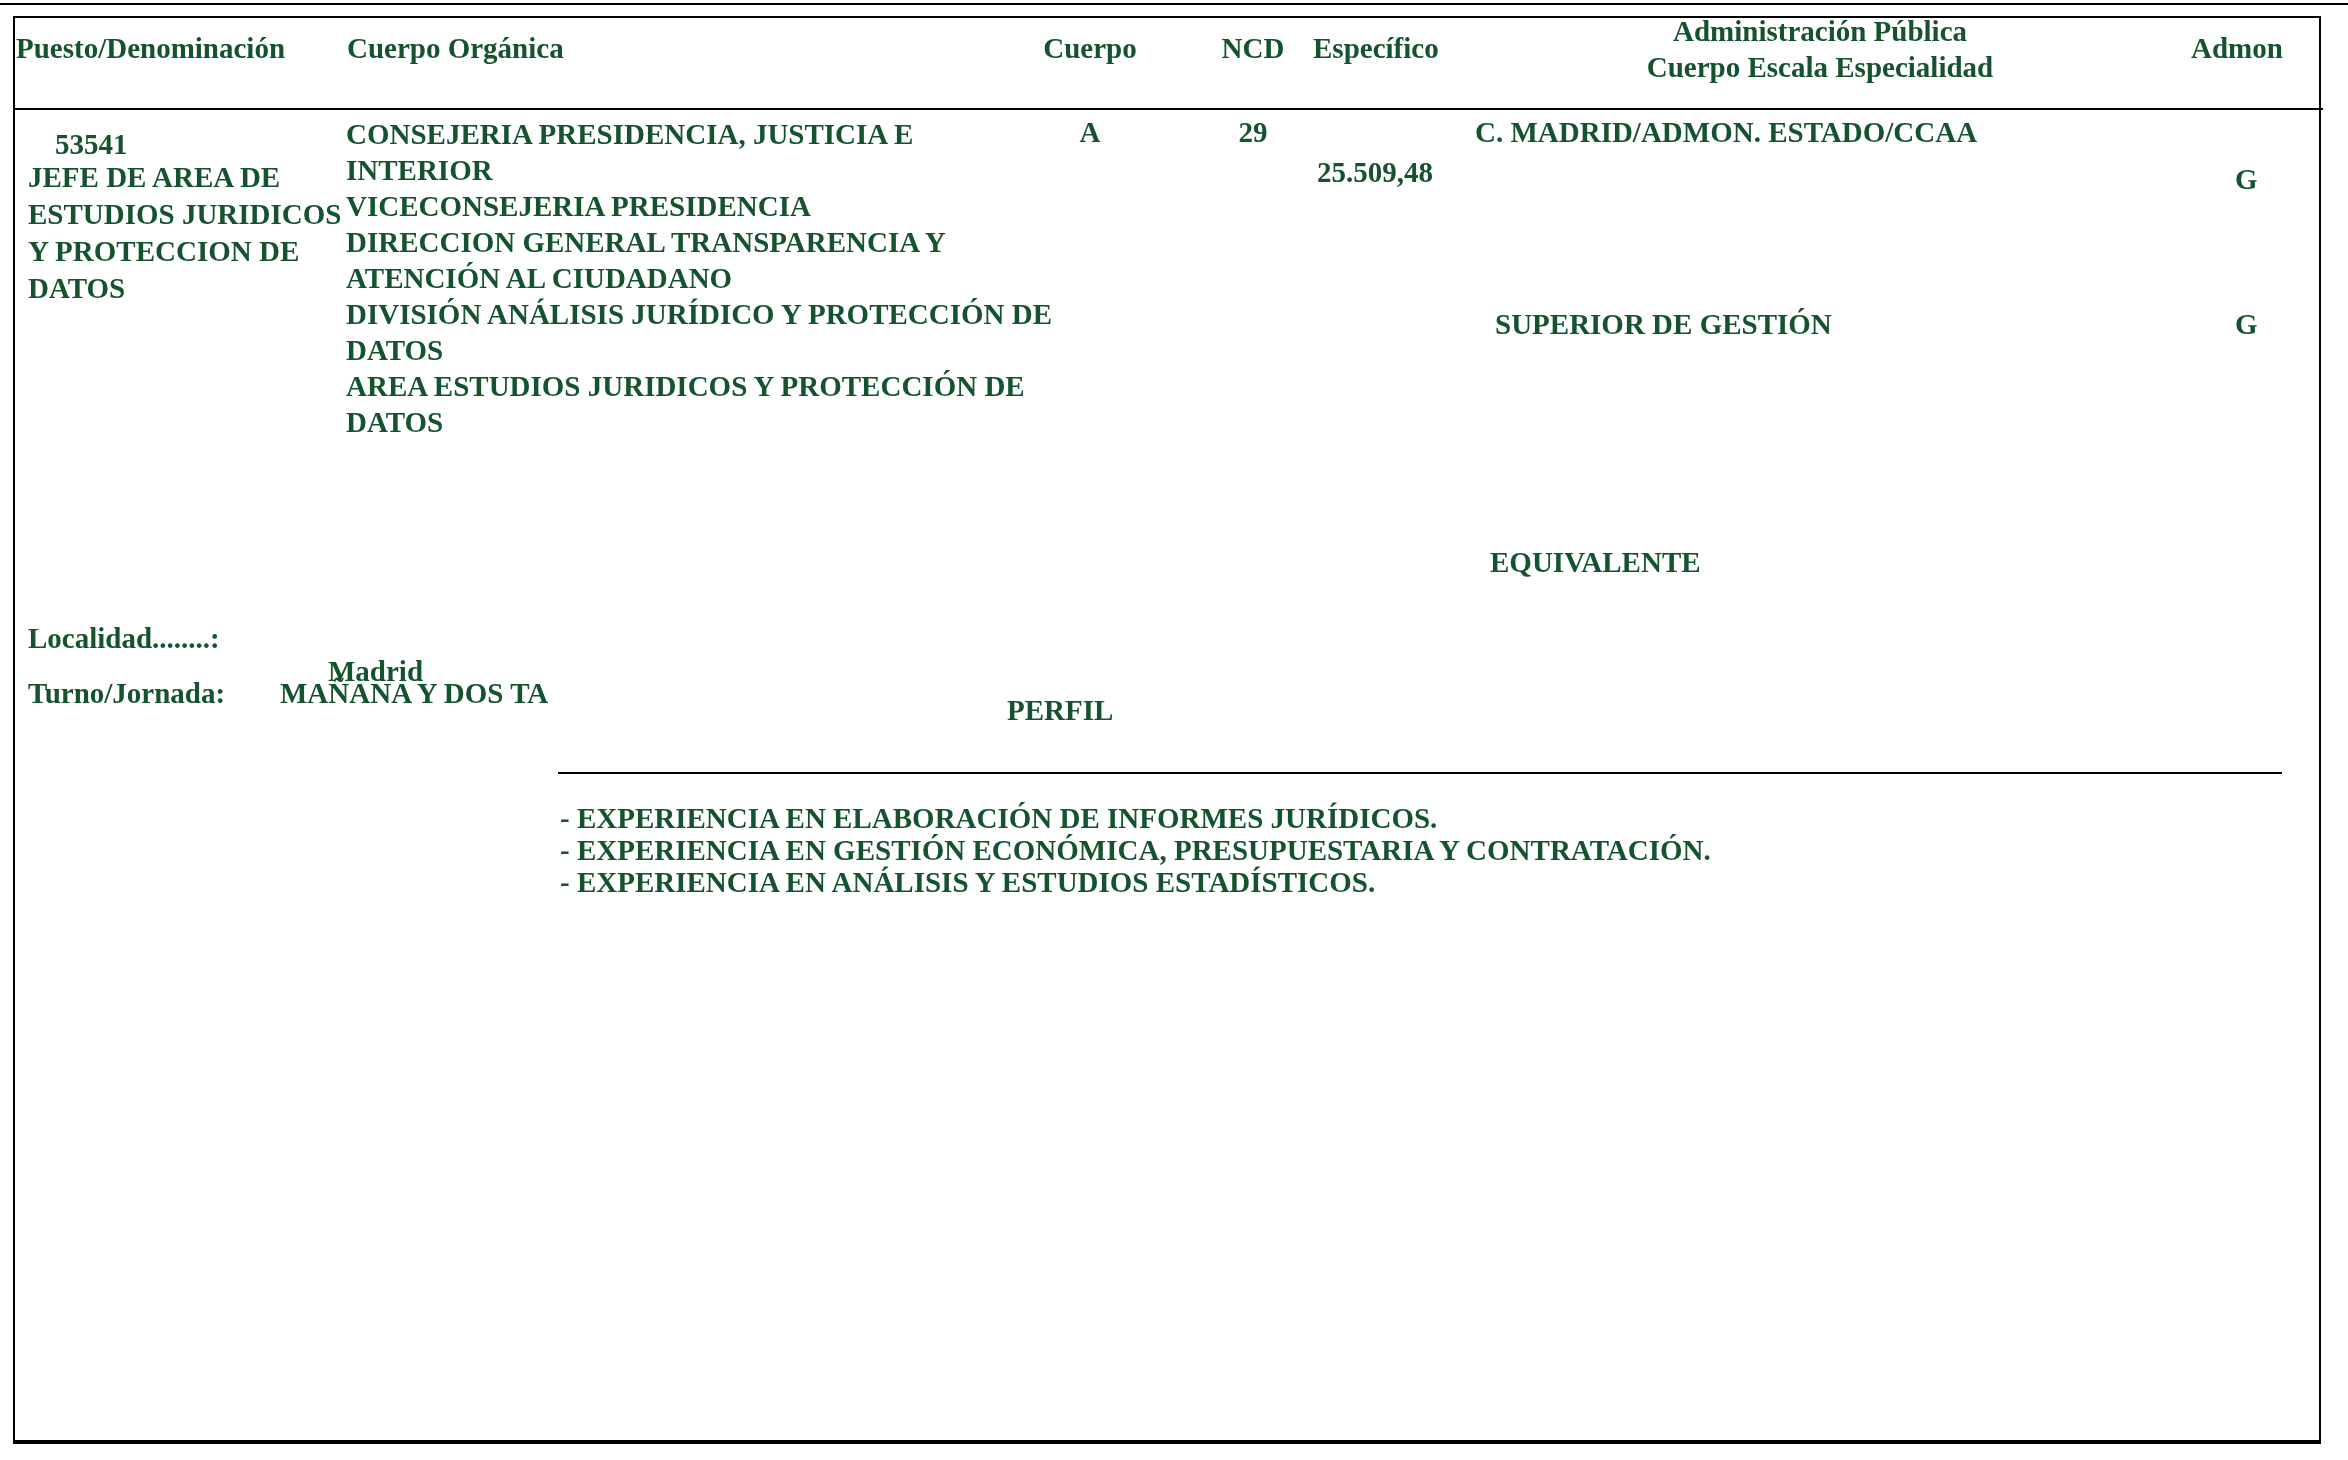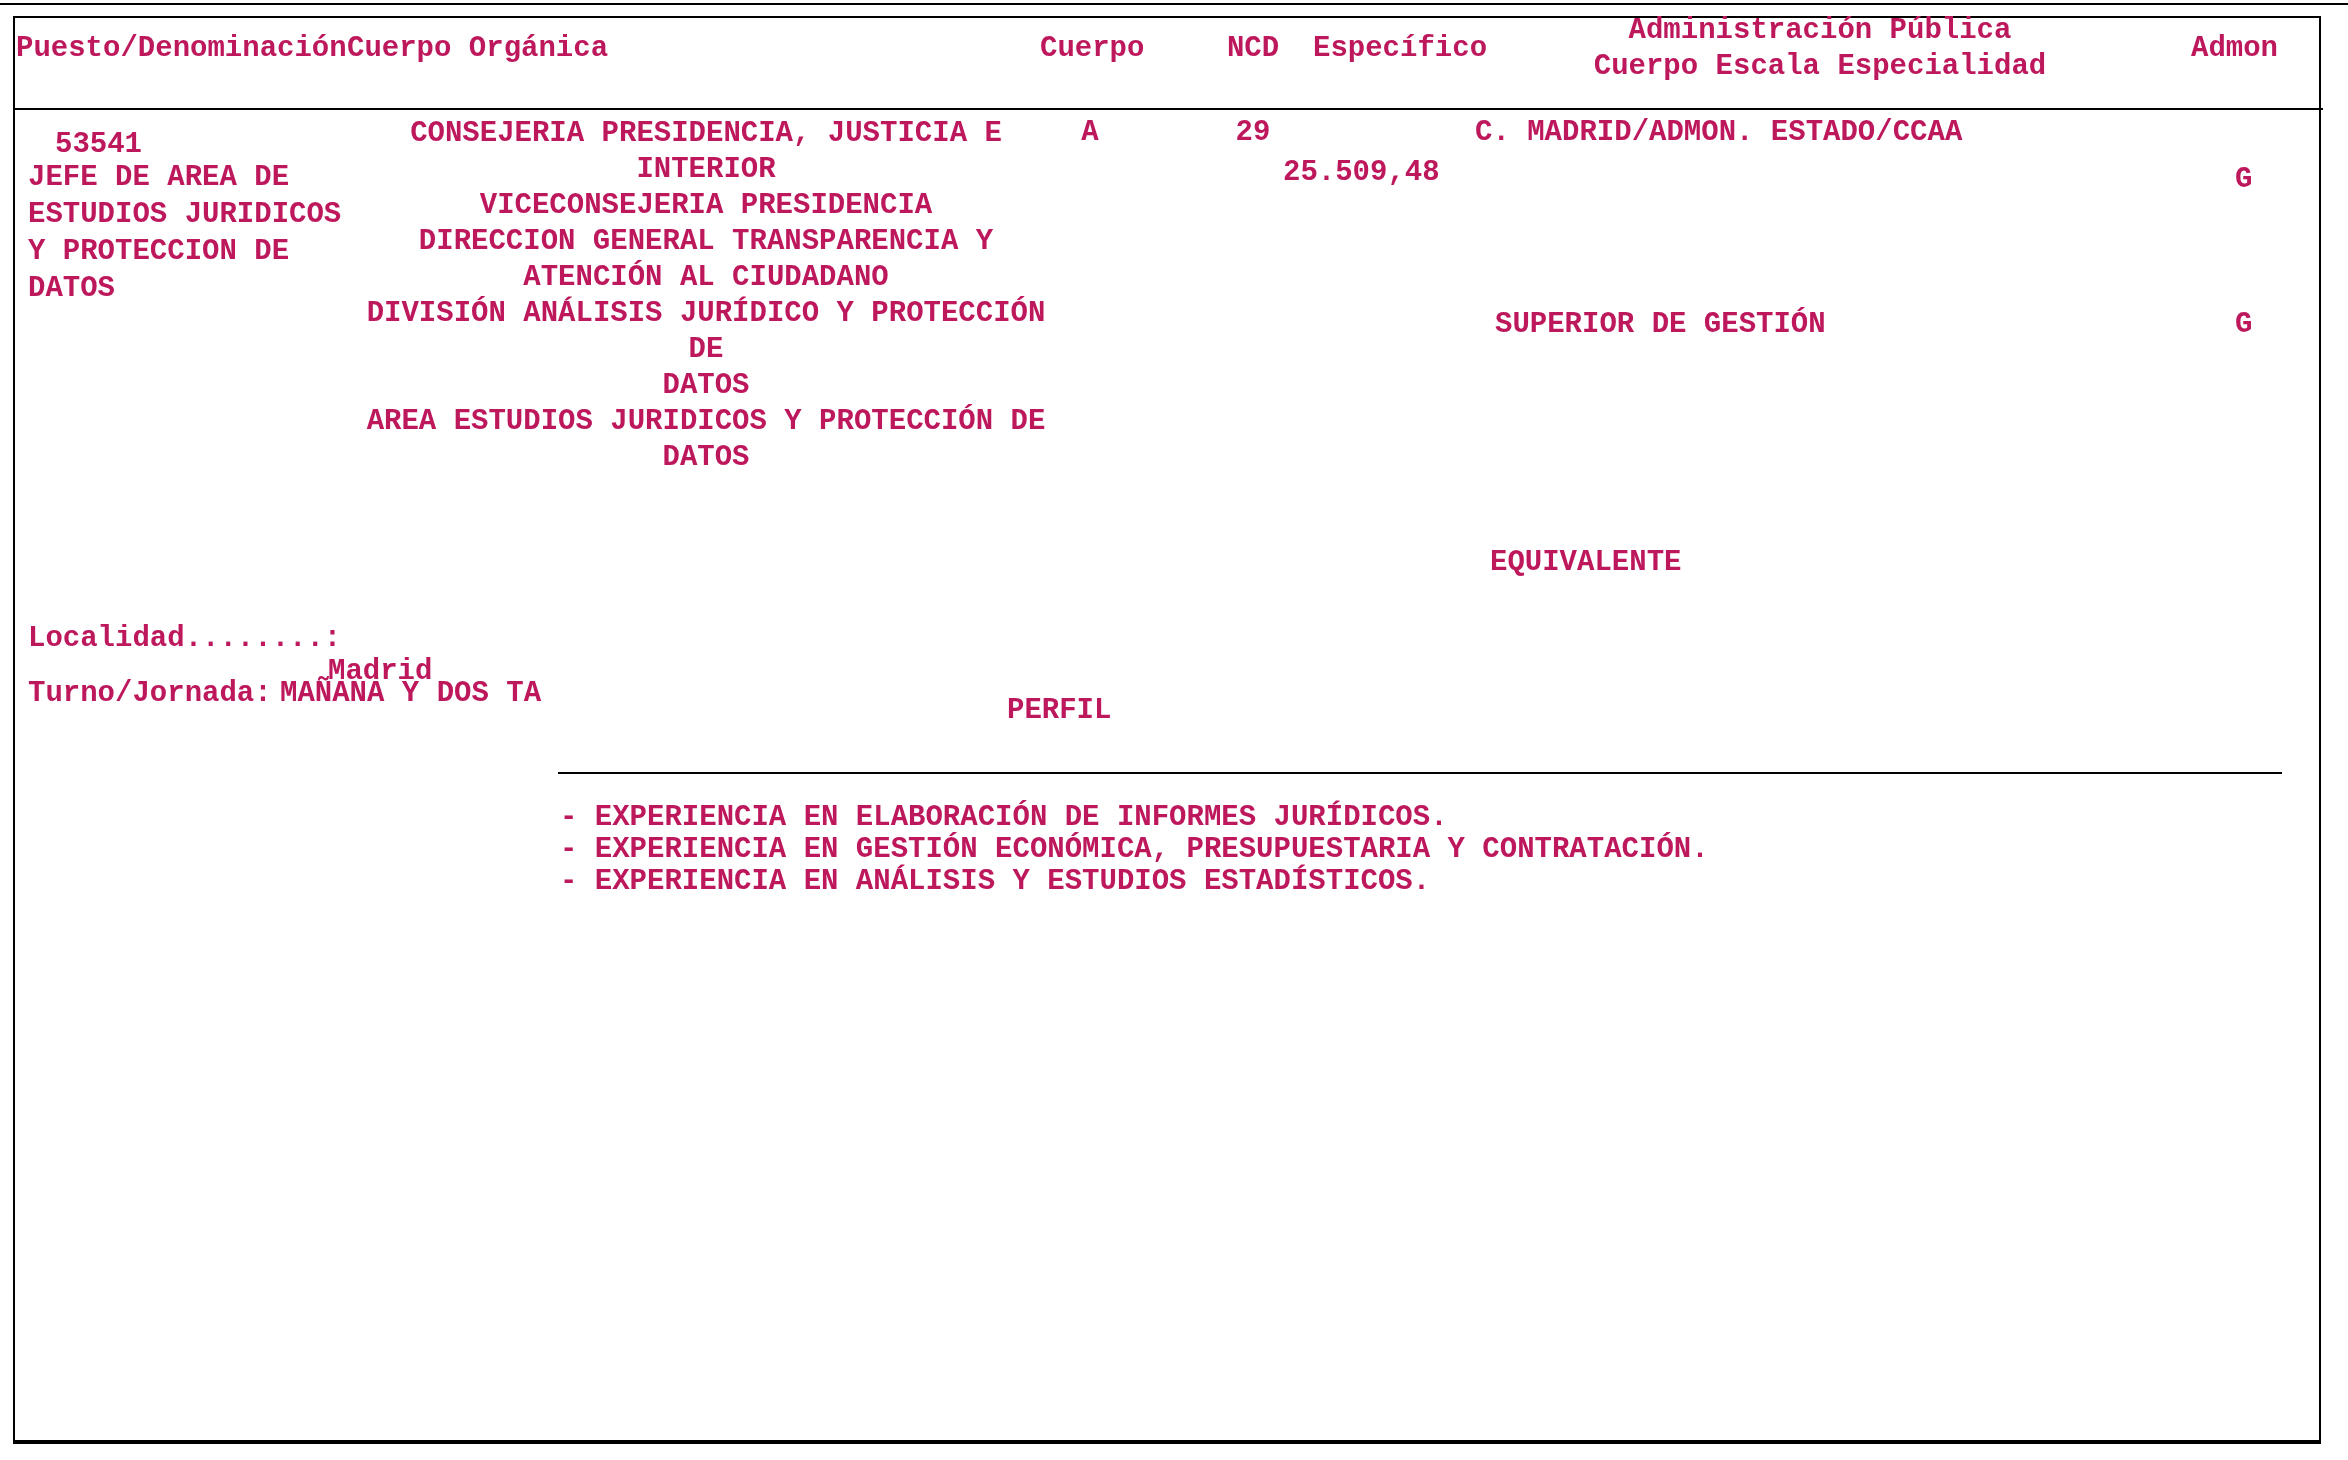--- a/index.html
+++ b/index.html
@@ -1,22 +1,22 @@
 <!DOCTYPE html>
 <html><head>
 <meta charset="utf-8">
 <style>
   html, body { margin: 0; padding: 0; background: #ffffff; }
   .page {
     position: relative;
     width: 2348px;
     height: 1460px;
     background: #ffffff;
-    color: #be185d;
-    font-family: Liberation Mono, monospace;
+    color: #14532d;
+    font-family: Liberation Serif, serif;
     font-weight: bold;
     font-size: 29px;
     overflow: hidden;
   }
   .abs { position: absolute; }
   .preline { white-space: pre-line; }
   .center { text-align: center; }
   .right { text-align: right; margin-top: 40px; }
   .rule { background: #000000; }
   .table-box {
@@ -49,21 +49,21 @@
   <div class="abs" style="left:2191px; top:32px;">Admon</div>
 
   <div class="abs rule" style="left:13px; top:108px; width:2310px; height:2px;"></div>
 
   <div class="abs" style="left:55px; top:128px;">53541</div>
   <div class="abs preline" style="left:28px; top:159px; width:330px; line-height:37px;">JEFE DE AREA DE
 ESTUDIOS JURIDICOS
 Y PROTECCION DE
 DATOS</div>
 
-  <div class="abs preline" style="left:346px; top:116px; width:720px; line-height:36px;text-align:center;">CONSEJERIA PRESIDENCIA, JUSTICIA E
+  <div class="abs preline" style="left:346px; top:116px; width:720px; line-height:36px;">CONSEJERIA PRESIDENCIA, JUSTICIA E
 INTERIOR
 VICECONSEJERIA PRESIDENCIA
 DIRECCION GENERAL TRANSPARENCIA Y
 ATENCIÓN AL CIUDADANO
 DIVISIÓN ANÁLISIS JURÍDICO Y PROTECCIÓN DE
 DATOS
 AREA ESTUDIOS JURIDICOS Y PROTECCIÓN DE
 DATOS</div>
 
   <div class="abs center" style="left:1040px; top:116px; width:100px;">A</div>

